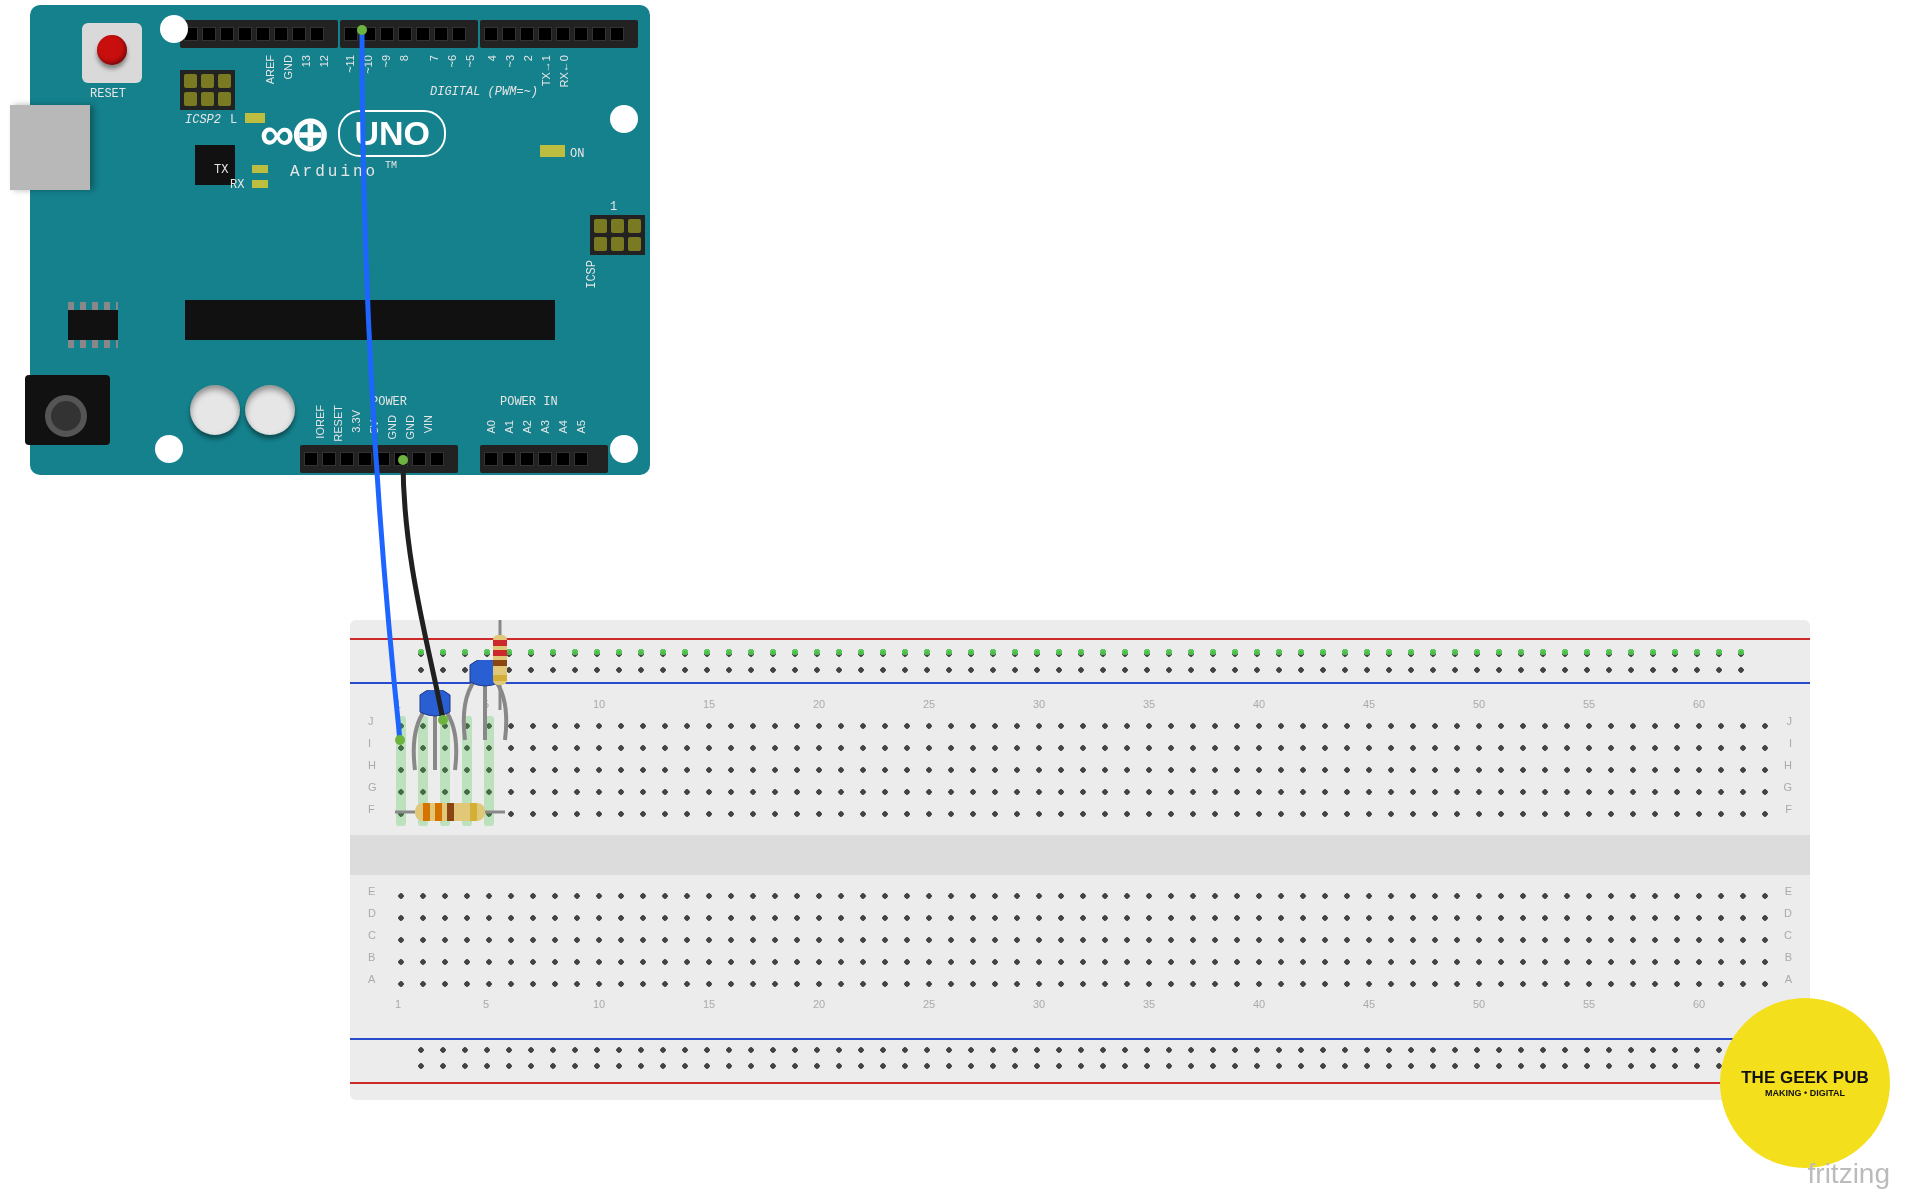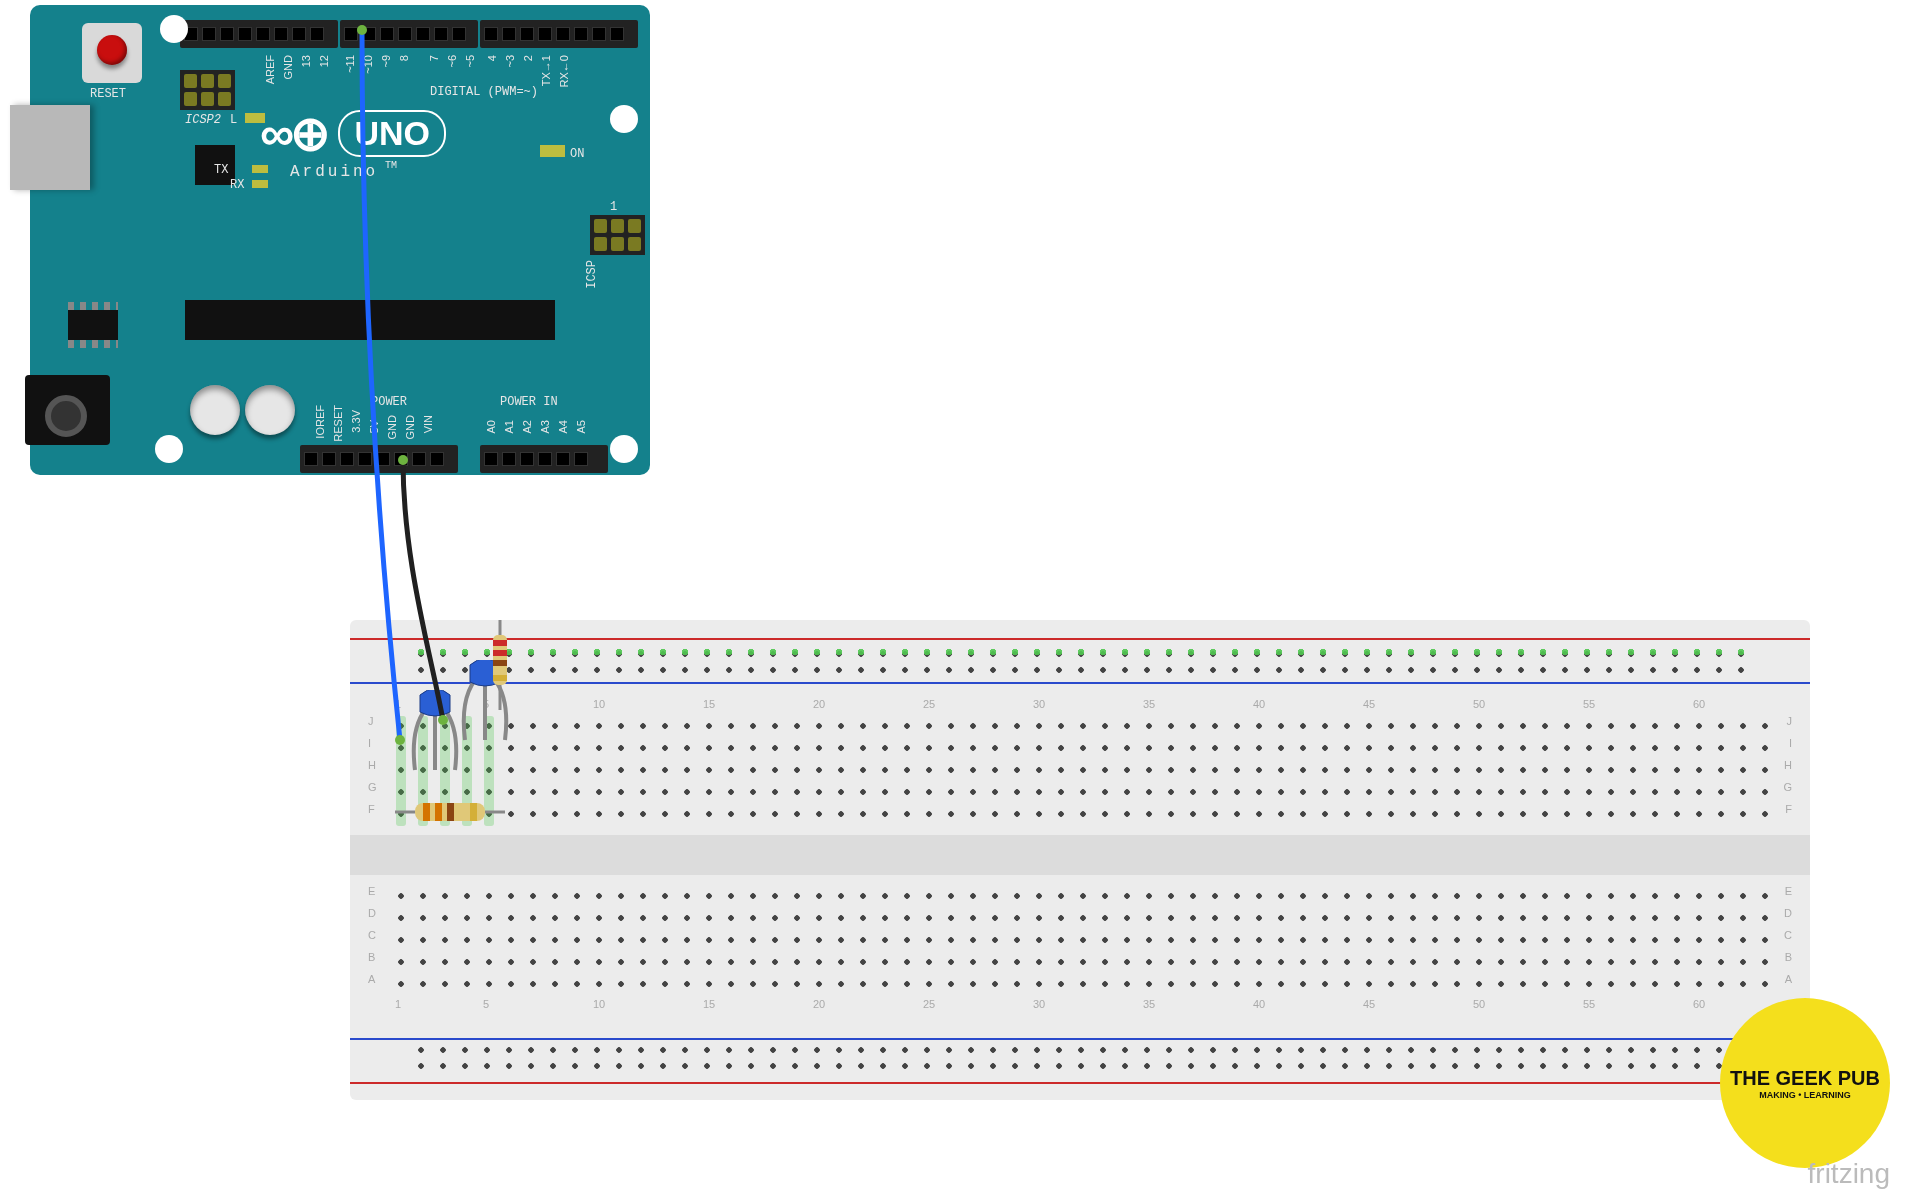--- a/index.html
+++ b/index.html
@@ -202,21 +202,21 @@
     width:170px; height:170px;
     background:#f4df1c;
     border-radius:50%;
     display:flex;
     flex-direction:column;
     align-items:center;
     justify-content:center;
     font-weight:900;
     color:#111;
   }
-  .geekpub .t1 { font-size:20px;text-align:center; }
+  .geekpub .t1 { font-size:17px;text-align:center; }
   .geekpub .t2 { font-size:9px; }
   
   svg.wires {
     position:absolute;
     left:0; top:0;
     width:1920px; height:1198px;
     pointer-events:none;
   }
   .pin-label {
     position:absolute;
@@ -276,21 +276,21 @@
     <div class="pin-label" style="left:368px; top:50px;">8</div>
     <div class="pin-label" style="left:398px; top:50px;">7</div>
     <div class="pin-label" style="left:416px; top:50px;">~6</div>
     <div class="pin-label" style="left:434px; top:50px;">~5</div>
     <div class="pin-label" style="left:456px; top:50px;">4</div>
     <div class="pin-label" style="left:474px; top:50px;">~3</div>
     <div class="pin-label" style="left:492px; top:50px;">2</div>
     <div class="pin-label" style="left:510px; top:50px;">TX→1</div>
     <div class="pin-label" style="left:528px; top:50px;">RX←0</div>
 
-    <div class="silk" style="left:400px; top:80px;">DIGITAL (PWM=~)</div>
+    <div class="silk" style="left:400px; top:80px;font-style:italic;">DIGITAL (PWM=~)</div>
 
     <div class="usb-jack"></div>
 
     <div class="icsp-block" style="left:150px; top:65px;">
       <span></span>
         <span></span>
         <span></span>
         <span></span>
         <span></span>
         <span></span>
@@ -510,18 +510,18 @@
     <circle cx="362" cy="30" r="5" fill="#6DB33F"></circle>
     <circle cx="400" cy="740" r="5" fill="#6DB33F"></circle>
 
     <path d="M 403 460 C 403 560, 430 650, 443 720" stroke="#202020" stroke-width="5" fill="none" stroke-linecap="round"></path>
     <circle cx="403" cy="460" r="5" fill="#6DB33F"></circle>
     <circle cx="443" cy="720" r="5" fill="#6DB33F"></circle>
   </svg>
 
   <div class="geekpub">
     <div class="t1">THE GEEK PUB</div>
-    <div class="t2">MAKING • LEARNING</div>
+    <div class="t2">MAKING • DIGITAL</div>
   </div>
 
   <div style="position:absolute; right:30px; bottom:8px; color:#bbb; font-size:28px; font-family:Arial;">fritzing</div>
 
 </div>
 
 </body></html>

